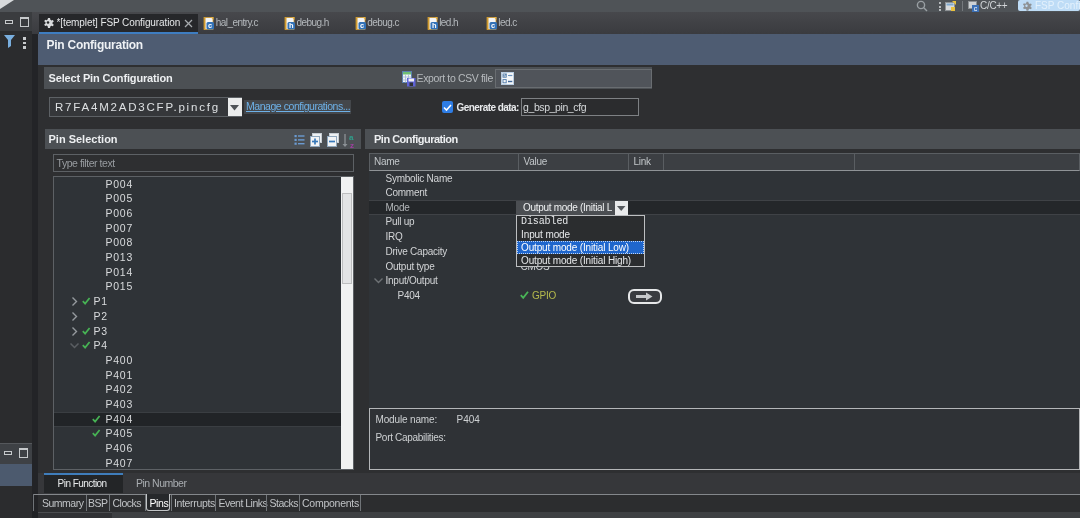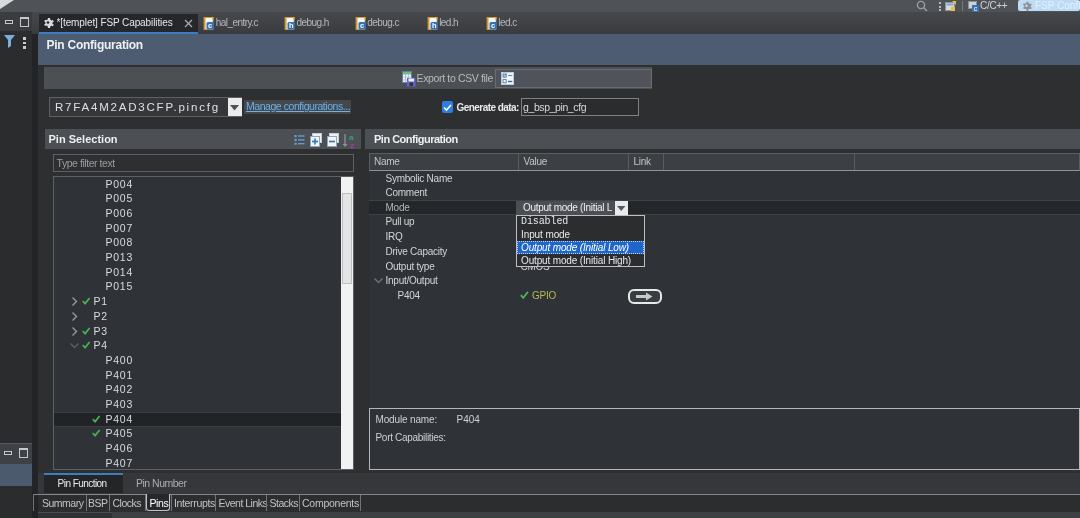--- a/index.html
+++ b/index.html
@@ -65,21 +65,21 @@
   <div class="ab" style="left:1035px;top:0;height:11px;line-height:11px;font-size:10px;color:#e4f1fc;white-space:nowrap;">FSP Config</div>
 
   <div class="ab" style="left:32px;top:12px;width:1048px;height:22px;background:linear-gradient(#47484c,#3a3b3f);"></div>
   <div class="ab" style="left:39px;top:14px;width:159px;height:17.5px;background:#26272a;"></div>
   <div class="ab" style="left:39px;top:31.5px;width:159px;height:2.5px;background:#3e7dc1;"></div>
 
   <svg class="ab" style="left:42px;top:17px;" width="12" height="12" viewBox="0 0 24 24">
     <path fill="#d9dbdd" d="M12 8a4 4 0 100 8 4 4 0 000-8zm9 4l2.6-2-1.8-3.2-3.1 1a8 8 0 00-2-1.2L16 3h-4l-.7 3.2a8 8 0 00-2 1.2l-3.1-1L4.4 9.6 7 11.6a8 8 0 000 2.4l-2.6 2 1.8 3.2 3.1-1a8 8 0 002 1.2L12 23h4l.7-3.2a8 8 0 002-1.2l3.1 1 1.8-3.2-2.6-2a8 8 0 000-2.4z" transform="translate(0,-1)"></path>
     <circle cx="12" cy="11" r="2.6" fill="#26272a"></circle>
   </svg>
-  <div class="ab" style="left:56.5px;top:14px;width:128px;height:17px;line-height:18px;font-size:10px;letter-spacing:-0.1px;color:#e5e7e9;overflow:hidden;">*[templet] FSP Capabilities</div>
+  <div class="ab" style="left:56.5px;top:14px;width:128px;height:17px;line-height:18px;font-size:10px;letter-spacing:-0.1px;color:#e5e7e9;overflow:hidden;">*[templet] FSP Configuration</div>
   <svg class="ab" style="left:184px;top:19px;" width="9" height="9">
     <line x1="1" y1="1" x2="8" y2="8" stroke="#a7abae" stroke-width="1.2"></line>
     <line x1="8" y1="1" x2="1" y2="8" stroke="#a7abae" stroke-width="1.2"></line>
   </svg>
 
   <svg class="ab" style="left:202.5px;top:16.5px;" width="12" height="13">
       <use href="#fic"></use>
       <rect x="3.5" y="5" width="7.5" height="7.5" rx="1.5" fill="#3272b8"></rect>
       <text x="7.2" y="11" font-size="7.5" font-weight="bold" fill="#ffffff" text-anchor="middle" font-family="Liberation Sans">c</text>
     </svg>
@@ -124,20 +124,21 @@
   <div class="ab" style="left:23px;top:46px;width:2.5px;height:2.5px;background:#c9ccce;"></div>
 
   <div class="ab" style="left:0;top:443px;width:32px;height:21px;background:#3e4145;border-top:1px solid #55585c;"></div>
   <div class="ab" style="left:4px;top:451px;width:8px;height:4px;border:1px solid #c6c9cb;"></div>
   <div class="ab" style="left:19px;top:448px;width:9px;height:10px;border:1px solid #c6c9cb;border-top-width:2px;"></div>
   <div class="ab" style="left:0;top:464px;width:32px;height:22px;background:#4c5a6e;"></div>
 
   <div class="ab" style="left:32px;top:34px;width:6px;height:484px;background:#232427;"></div>
 
   <div class="ab hdrbar" style="left:44px;top:67px;width:607.5px;height:22px;"></div>
+  <div class="ab hdrtxt" style="left:48.5px;top:67px;height:22px;line-height:22px;letter-spacing:-0.15px;">Select Pin Configuration</div>
   <svg class="ab" style="left:401.5px;top:71px;" width="14" height="16">
     <rect x="0.5" y="0.5" width="9" height="11" fill="#f2f4f5" stroke="#5a7fae"></rect>
     <rect x="1" y="1" width="8" height="2.5" fill="#6fbf73"></rect>
     <line x1="0.5" y1="6" x2="9.5" y2="6" stroke="#9fb8d4" stroke-width="0.8"></line>
     <line x1="0.5" y1="9" x2="9.5" y2="9" stroke="#9fb8d4" stroke-width="0.8"></line>
     <line x1="3.5" y1="3.5" x2="3.5" y2="11.5" stroke="#9fb8d4" stroke-width="0.8"></line>
     <line x1="6.5" y1="3.5" x2="6.5" y2="11.5" stroke="#9fb8d4" stroke-width="0.8"></line>
     <rect x="5" y="7" width="8.5" height="8.5" fill="#5f63d6"></rect>
     <rect x="6.5" y="7.5" width="5.5" height="3" fill="#f0f1f3"></rect>
     <rect x="7.5" y="11.5" width="3.5" height="3.5" fill="#2e3136"></rect>
@@ -301,21 +302,21 @@
   </div>
   <div class="ab" style="left:614.5px;top:200.8px;width:13.5px;height:13.9px;background:#e9eaeb;"></div>
   <svg class="ab" style="left:617px;top:205.5px;" width="9" height="6">
       <polygon points="0,0 8.5,0 4.2,5" fill="#55595d"></polygon>
     </svg>
 
   <div class="ab" style="left:516px;top:214.7px;width:128.5px;height:52px;background:#2b2d2f;border:1px solid #bdbfc1;"></div>
   <div class="ab" style="left:517px;top:240.9px;width:126.5px;height:12.9px;background:#1f66cc;outline:1px dotted rgba(230,240,255,0.8);outline-offset:-1px;"></div>
   <div class="prow" style="left:521px;top:215.2px;letter-spacing:-0.1px;color:#e6e8ea;height:13px;line-height:13px;font-family:Liberation Mono, monospace;">Disabled</div>
   <div class="prow" style="left:521px;top:228.1px;letter-spacing:-0.1px;color:#e6e8ea;height:13px;line-height:13px;">Input mode</div>
-  <div class="prow" style="left:521px;top:241px;letter-spacing:-0.15px;color:#ffffff;height:13px;line-height:13px;font-style:italic;">Output mode (Initial Low)</div>
+  <div class="prow" style="left:521px;top:241px;letter-spacing:-0.15px;color:#ffffff;height:13px;line-height:13px;">Output mode (Initial Low)</div>
   <div class="prow" style="left:521px;top:253.9px;letter-spacing:-0.15px;color:#e6e8ea;height:13px;line-height:13px;">Output mode (Initial High)</div>
 
   <div class="ab" style="left:368.5px;top:407.5px;width:711px;height:62.5px;background:#2f3236;border:1px solid #b4b6b8;overflow:hidden;">
     <div class="ab" style="left:6px;top:5.5px;font-size:10px;letter-spacing:-0.15px;color:#ced1d3;">Module name:</div>
     <div class="ab" style="left:87px;top:5.5px;font-size:10px;color:#ced1d3;">P404</div>
     <div class="ab" style="left:6px;top:23.5px;font-size:10px;letter-spacing:-0.3px;color:#ced1d3;">Port Capabilities:</div>
   </div>
 
   <div class="ab" style="left:38px;top:472.5px;width:1042px;height:21px;background:#36373a;"></div>
   <div class="ab" style="left:44px;top:473px;width:79px;height:20px;background:#232527;border-top:2.5px solid #3f7dbb;"></div>

